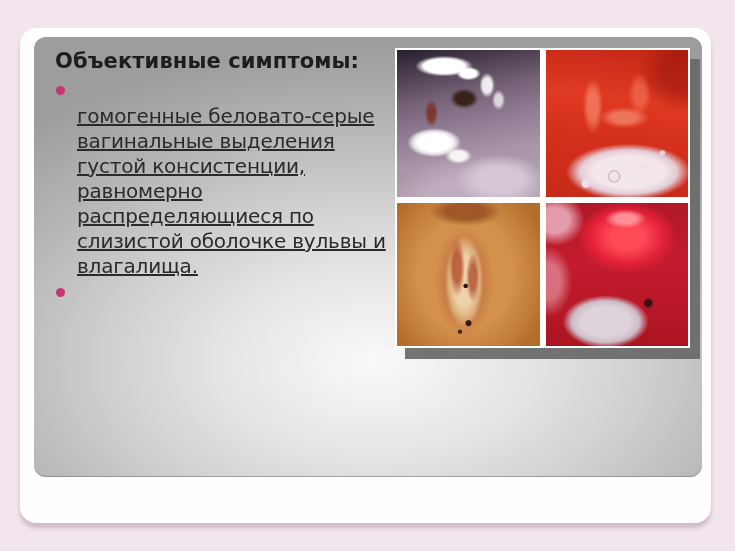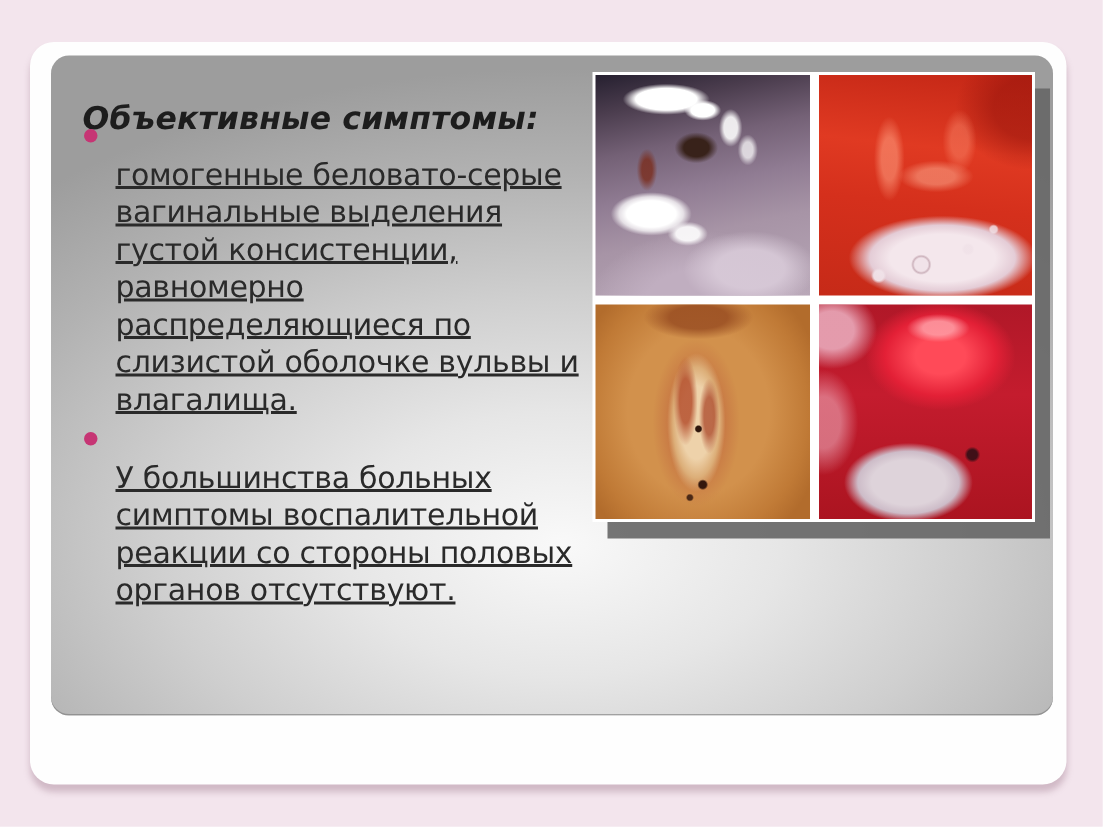--- a/index.html
+++ b/index.html
@@ -31,25 +31,24 @@
     border-radius: 12px;
     background:
       radial-gradient(ellipse 78% 72% at 51% 74%,
         #f9f9f9 0%, #e6e6e6 28%, #cfcfcf 52%, #b2b2b2 78%, #9d9d9d 100%);
     box-shadow: inset 0 -1px 0 rgba(120,120,120,0.6);
   }
 
   
   .slide-title {
     position: absolute;
-    left: 55px; top: 67px;
+    left: 55px; top: 49px;
     width: 340px;
     font-size: 21px;
     font-weight: bold;
-    font-style: italic;
     color: #1d1d1d;
     letter-spacing: 0.1px;
     white-space: pre-line;
   }
 
   
   .bullet-list {
     position: absolute;
     left: 55px; top: 79px;
     width: 348px;
@@ -159,24 +158,21 @@
     <div class="bullet-item">
       <span class="bullet-dot"></span><span>гомогенные беловато-серые
 вагинальные выделения
 густой консистенции,
 равномерно
 распределяющиеся по
 слизистой оболочке вульвы и
 влагалища.</span>
     </div>
     <div class="bullet-item">
-      <span class="bullet-dot"></span><span>У большинства больных
-симптомы воспалительной
-реакции со стороны половых
-органов отсутствуют.</span>
+      <span class="bullet-dot"></span>
     </div>
   </div>
 
   <div class="photo-block">
     <div class="photo photo-1"></div>
     <div class="photo photo-2"></div>
     <div class="photo photo-3"></div>
     <div class="photo photo-4"></div>
   </div>
 </div>

